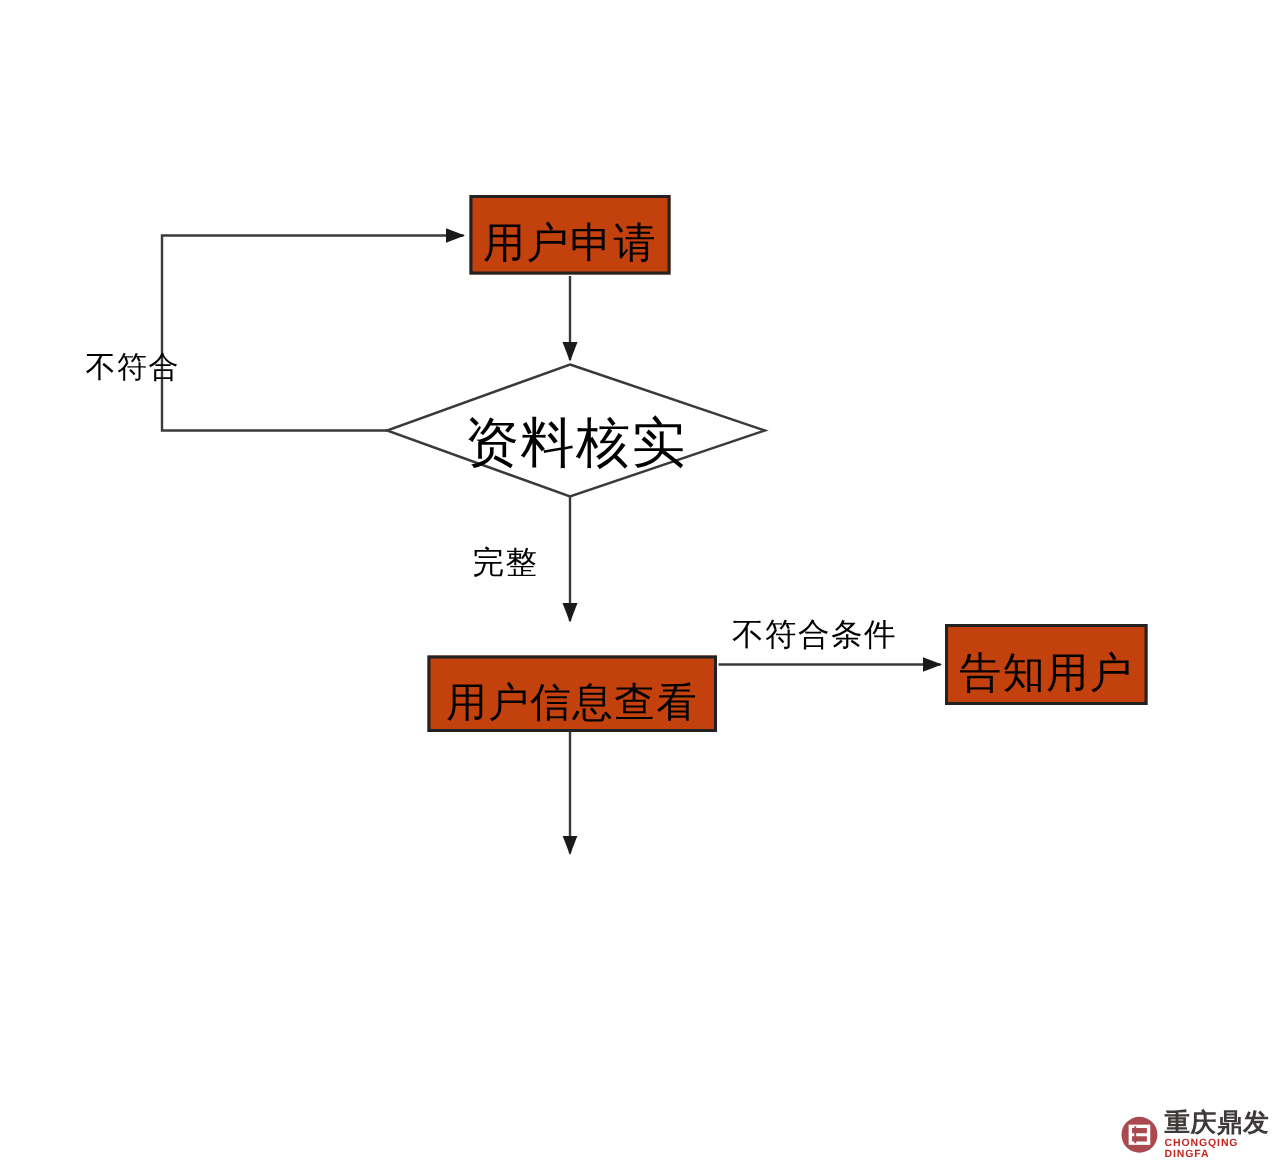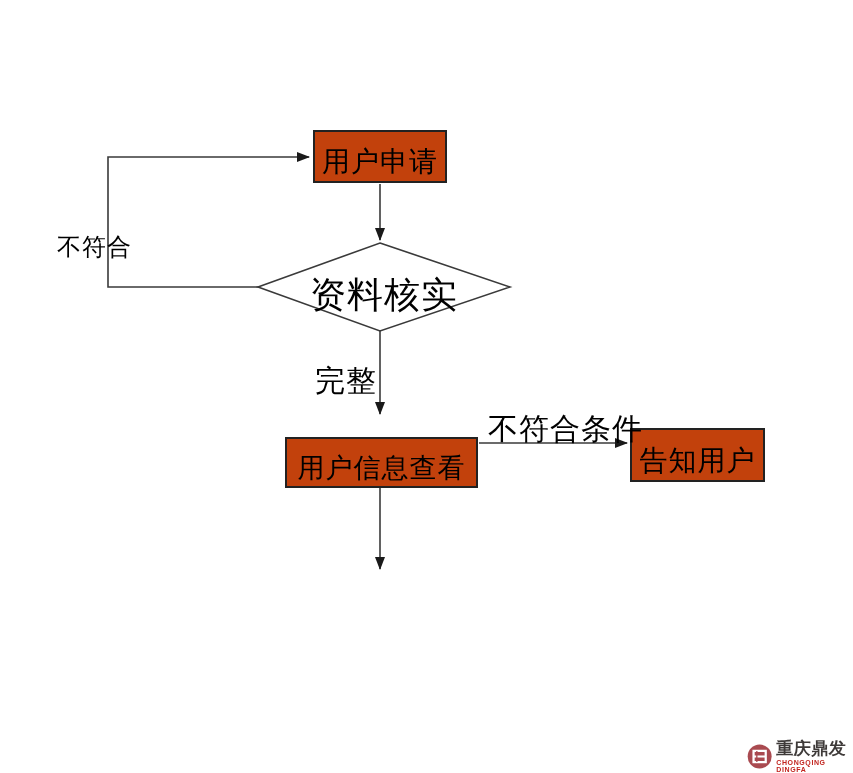--- a/index.html
+++ b/index.html
@@ -28,43 +28,43 @@
     display: flex;
     align-items: flex-end;
     justify-content: center;
     font-size: 28px;
     color: #000000;
     letter-spacing: 1px;
     white-space: nowrap;
   }
   .node-apply    { left: 313px; top: 130px; width: 134px; height: 53px; }
   .node-view     { left: 285px; top: 417px; width: 193px; height: 51px; font-size: 27px; margin-top: 20px; }
-  .node-notify   { left: 630px; top: 428px; width: 135px; height: 54px; }
+  .node-notify   { left: 630px; top: 416px; width: 135px; height: 54px; }
   .node-transfer { left: 302px; top: 572px; width: 161px; height: 53px; }
   .decision-label {
     position: absolute;
     left: 258px; top: 233px; width: 252px; height: 87px;
     display: flex;
     align-items: flex-end;
     justify-content: center;
     font-size: 36px;
     color: #000000;
     letter-spacing: 1px;
     white-space: nowrap;
     pointer-events: none;
   }
   .edge-label {
     position: absolute;
-    font-size: 30px;
+    font-size: 21px;
     color: #000000;
     letter-spacing: 1px;
     white-space: nowrap;
     background: transparent;
   }
-  .label-not-conform { left: 57px;  top: 231px; font-size: 24px; }
+  .label-not-conform { left: 57px;  top: 231px; font-size: 20px; }
   .label-complete    { left: 315px; top: 361px; }
   .label-not-meet    { left: 488px; top: 409px; }
   .label-meet        { left: 263px; top: 508px; }
 
   .logo {
     position: absolute;
     left: 747px;
     top: 740px;
     display: flex;
     align-items: center;

